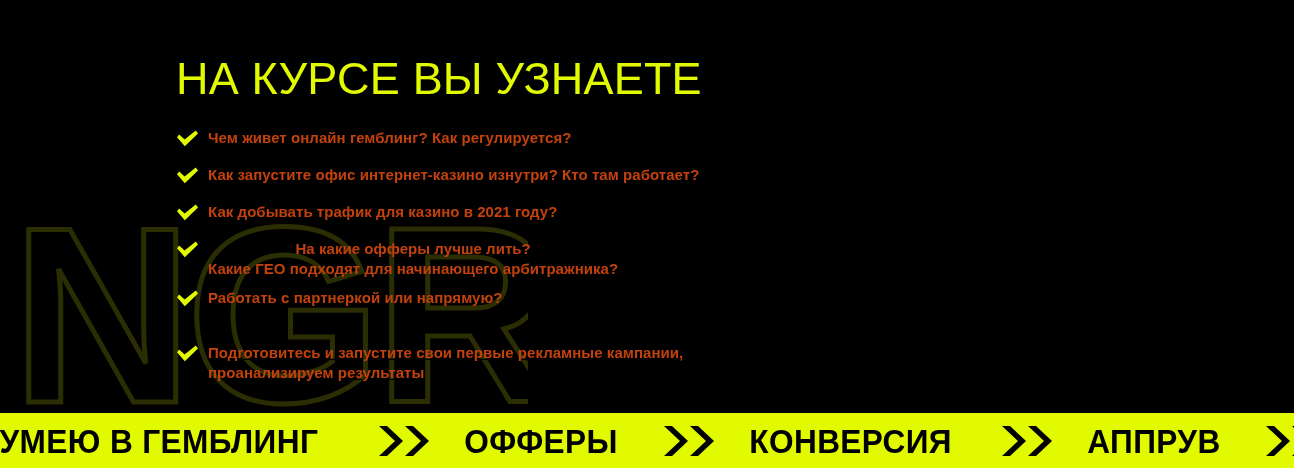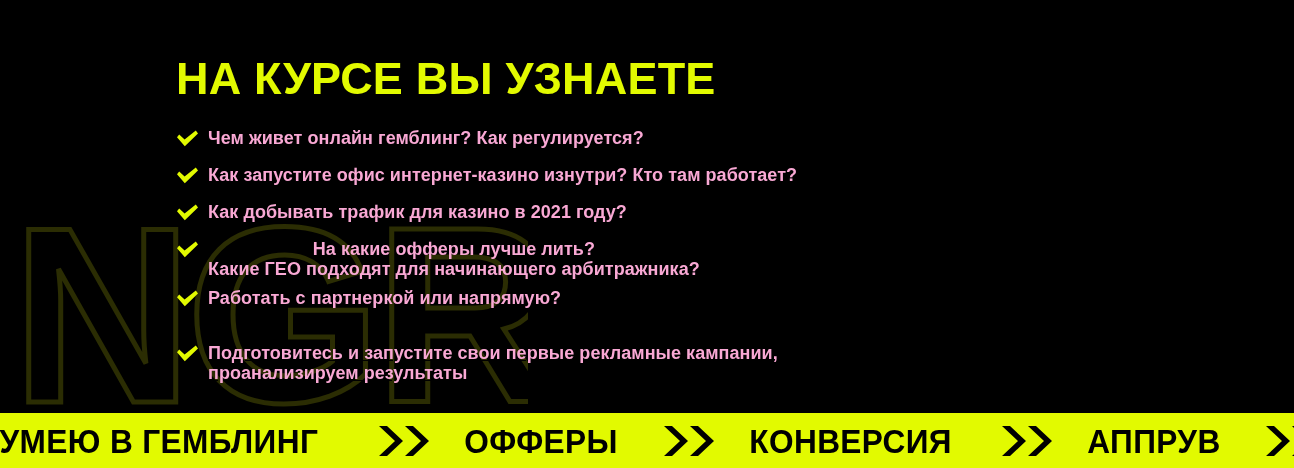--- a/index.html
+++ b/index.html
@@ -43,21 +43,21 @@
   }
 
   
   .page-title {
     position: absolute;
     left: 176px;
     top: 56px;
     z-index: 2;
     color: #e2fa00;
     font-size: 45px;
-    font-weight: 700;
+    font-weight: 400;
     letter-spacing: 0.2px;
     line-height: 1.02;
     white-space: nowrap;
   }
 
   
   .benefit-list {
     position: absolute;
     left: 176px;
     top: 128px;
@@ -80,22 +80,22 @@
     position: absolute;
     left: 0;
     top: 2px;
     width: 23px;
     height: 17px;
     display: block;
   }
   .check-icon svg { display: block; width: 100%; height: 100%; }
 
   .benefit-text {
-    color: #f9a8d4;
-    font-size: 18px;
+    color: #c2410c;
+    font-size: 15px;
     font-weight: 700;
     line-height: 20px;
     letter-spacing: 0.05px;
     white-space: pre-line;
   }
 
   
   .ticker-bar {
     position: absolute;
     left: 0;

